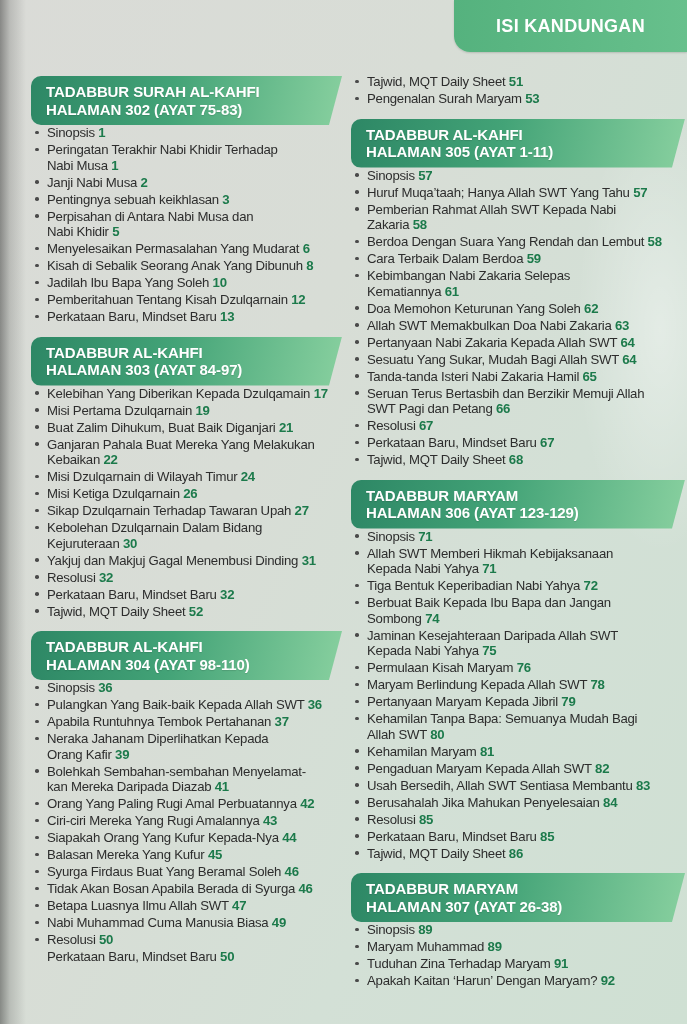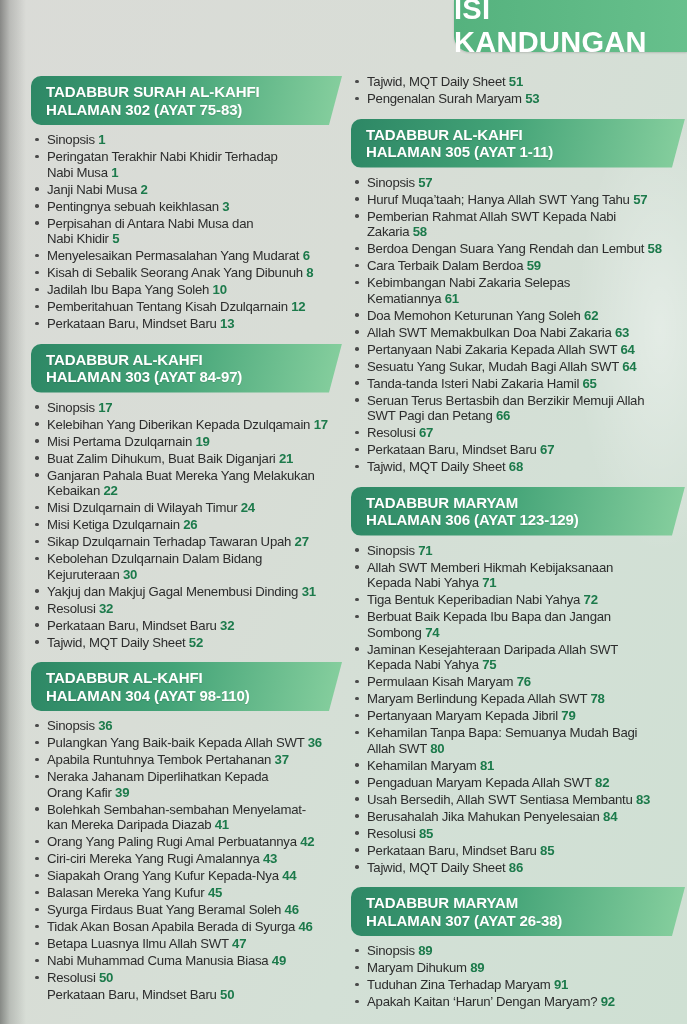--- a/index.html
+++ b/index.html
@@ -12,36 +12,35 @@
   }
   .spine-shadow {
     position:absolute; left:0; top:0; bottom:0; width:26px;
     background:linear-gradient(to right, rgba(22,22,22,0.42), rgba(22,22,22,0.16) 38%, rgba(22,22,22,0));
     pointer-events:none;
   }
   .title-box {
     position:absolute; top:0; right:0; width:233px; height:52px;
     background:linear-gradient(to right, var(--title-a,#55b27e), var(--title-b,#67c08c));
     border-bottom-left-radius:16px;
-    color:#fff; font-weight:bold; font-size:29px; letter-spacing:0.3px;
+    color:#fff; font-weight:bold; font-size:18px; letter-spacing:0.3px;
     display:flex; align-items:center; justify-content:center;
     box-shadow:0 1px 2px rgba(0,0,0,0.15);
   }
   .col { position:absolute; }
   .col-left  { left:31px;  top:76px; width:311px; }
   .col-right { left:351px; top:74px; width:334px; }
   .block { margin-bottom:12px; }
   .section-header {
     background:linear-gradient(100deg, var(--hdr-a,#2d8765) 0%, #43a377 45%, var(--hdr-b,#88d09f) 100%);
     clip-path:polygon(0 0, 100% 0, calc(100% - 13px) 100%, 0 100%);
     border-radius:10px 0 0 10px;
     color:#fff; font-weight:bold; font-size:15px; line-height:17.5px;
     letter-spacing:-0.1px;
     padding:7px 18px 7px 15px;
-    margin-bottom:7px;
     text-shadow:0 1px 1px rgba(0,0,0,0.12);
   }
   .item {
     position:relative; padding-left:16px; margin-bottom:1.5px;
     font-size:13.2px; line-height:15.5px; letter-spacing:-0.25px;
     color:#2d2d2d;
   }
   .bullet {
     position:absolute; left:4px; top:5.5px; width:3.5px; height:3.5px;
     border-radius:50%; background:#4a4a4a;
@@ -66,21 +65,20 @@
         <div class="item"><span class="bullet"></span><span>Pentingnya sebuah keikhlasan</span> <span class="pagenum">3</span></div>
         <div class="item"><span class="bullet"></span><span>Perpisahan di Antara Nabi Musa dan<br>Nabi Khidir</span> <span class="pagenum">5</span></div>
         <div class="item"><span class="bullet"></span><span>Menyelesaikan Permasalahan Yang Mudarat</span> <span class="pagenum">6</span></div>
         <div class="item"><span class="bullet"></span><span>Kisah di Sebalik Seorang Anak Yang Dibunuh</span> <span class="pagenum">8</span></div>
         <div class="item"><span class="bullet"></span><span>Jadilah Ibu Bapa Yang Soleh</span> <span class="pagenum">10</span></div>
         <div class="item"><span class="bullet"></span><span>Pemberitahuan Tentang Kisah Dzulqarnain</span> <span class="pagenum">12</span></div>
         <div class="item"><span class="bullet"></span><span>Perkataan Baru, <span class="run-i">Mindset</span> Baru</span> <span class="pagenum">13</span></div>
       </div>
       <div class="block">
         <div class="section-header"><span>TADABBUR AL-KAHFI</span><br><span>HALAMAN 303 (AYAT 84-97)</span></div>
-        <div class="item"><span class="bullet"></span><span>Sinopsis</span> <span class="pagenum">17</span></div>
         <div class="item"><span class="bullet"></span><span>Kelebihan Yang Diberikan Kepada Dzulqamain</span> <span class="pagenum">17</span></div>
         <div class="item"><span class="bullet"></span><span>Misi Pertama Dzulqarnain</span> <span class="pagenum">19</span></div>
         <div class="item"><span class="bullet"></span><span>Buat Zalim Dihukum, Buat Baik Diganjari</span> <span class="pagenum">21</span></div>
         <div class="item"><span class="bullet"></span><span>Ganjaran Pahala Buat Mereka Yang Melakukan<br>Kebaikan</span> <span class="pagenum">22</span></div>
         <div class="item"><span class="bullet"></span><span>Misi Dzulqarnain di Wilayah Timur</span> <span class="pagenum">24</span></div>
         <div class="item"><span class="bullet"></span><span>Misi Ketiga Dzulqarnain</span> <span class="pagenum">26</span></div>
         <div class="item"><span class="bullet"></span><span>Sikap Dzulqarnain Terhadap Tawaran Upah</span> <span class="pagenum">27</span></div>
         <div class="item"><span class="bullet"></span><span>Kebolehan Dzulqarnain Dalam Bidang<br>Kejuruteraan</span> <span class="pagenum">30</span></div>
         <div class="item"><span class="bullet"></span><span>Yakjuj dan Makjuj Gagal Menembusi Dinding</span> <span class="pagenum">31</span></div>
         <div class="item"><span class="bullet"></span><span>Resolusi</span> <span class="pagenum">32</span></div>
@@ -144,18 +142,18 @@
         <div class="item"><span class="bullet"></span><span>Pengaduan Maryam Kepada Allah SWT</span> <span class="pagenum">82</span></div>
         <div class="item"><span class="bullet"></span><span>Usah Bersedih, Allah SWT Sentiasa Membantu</span> <span class="pagenum">83</span></div>
         <div class="item"><span class="bullet"></span><span>Berusahalah Jika Mahukan Penyelesaian</span> <span class="pagenum">84</span></div>
         <div class="item"><span class="bullet"></span><span>Resolusi</span> <span class="pagenum">85</span></div>
         <div class="item"><span class="bullet"></span><span>Perkataan Baru, Mindset Baru</span> <span class="pagenum">85</span></div>
         <div class="item"><span class="bullet"></span><span>Tajwid, MQT Daily Sheet</span> <span class="pagenum">86</span></div>
       </div>
       <div class="block">
         <div class="section-header"><span>TADABBUR MARYAM</span><br><span>HALAMAN 307 (AYAT 26-38)</span></div>
         <div class="item"><span class="bullet"></span><span>Sinopsis</span> <span class="pagenum">89</span></div>
-        <div class="item"><span class="bullet"></span><span>Maryam Dihukum</span> <span class="pagenum">89</span></div>
+        <div class="item"><span class="bullet"></span><span>Maryam Muhammad</span> <span class="pagenum">89</span></div>
         <div class="item"><span class="bullet"></span><span>Tuduhan Zina Terhadap Maryam</span> <span class="pagenum">91</span></div>
         <div class="item"><span class="bullet"></span><span>Apakah Kaitan ‘Harun’ Dengan Maryam?</span> <span class="pagenum">92</span></div>
       </div>
     </div>
 </div>
 
 </body></html>

